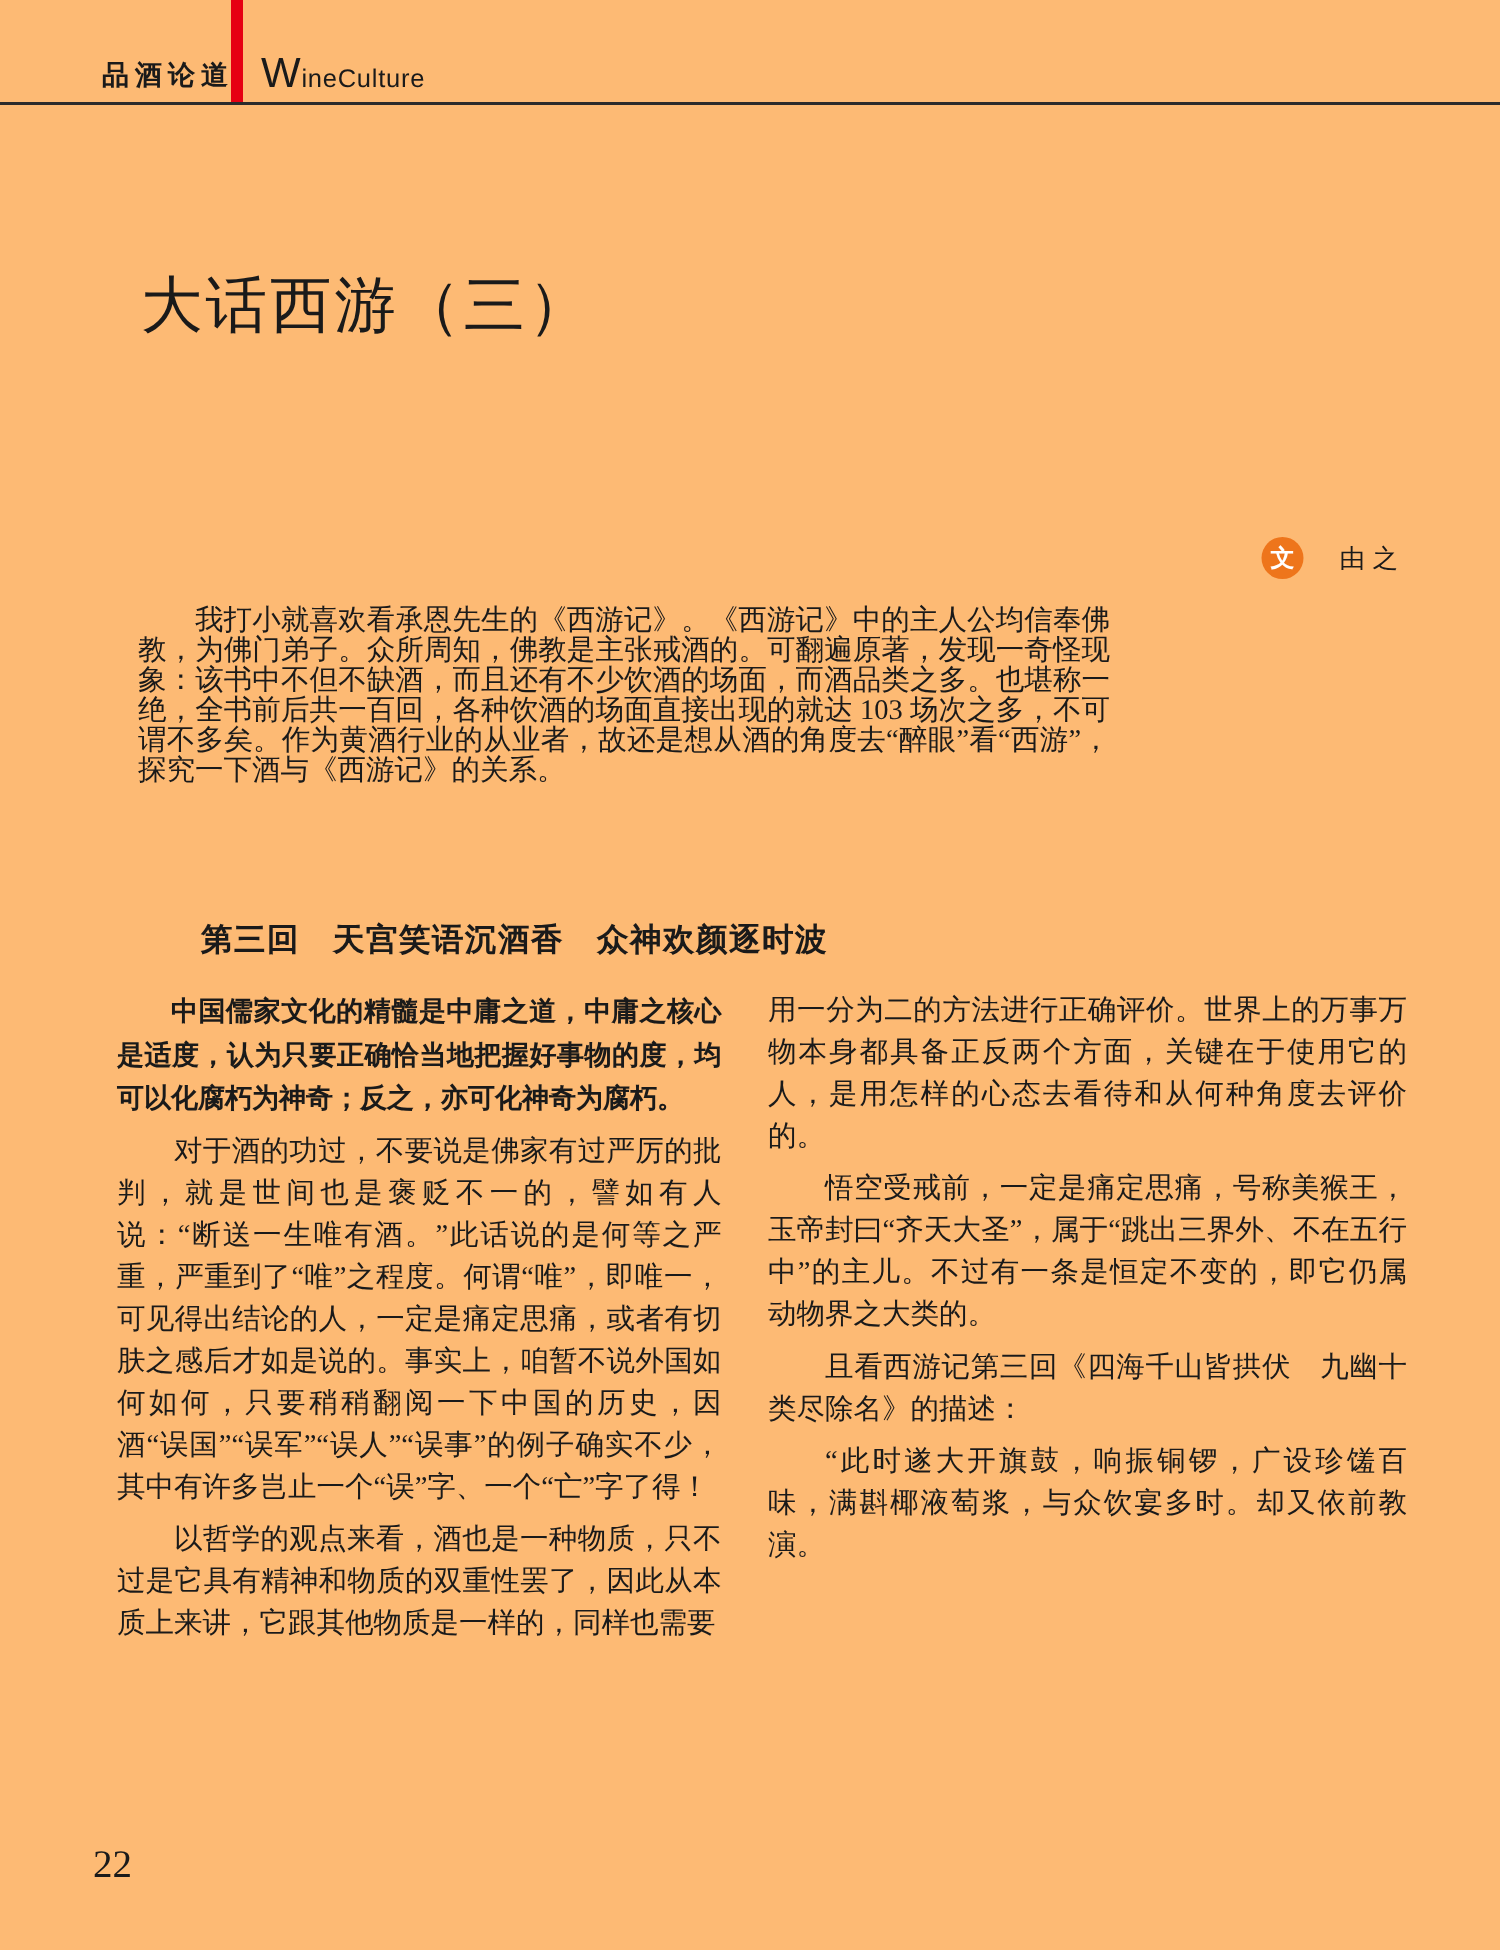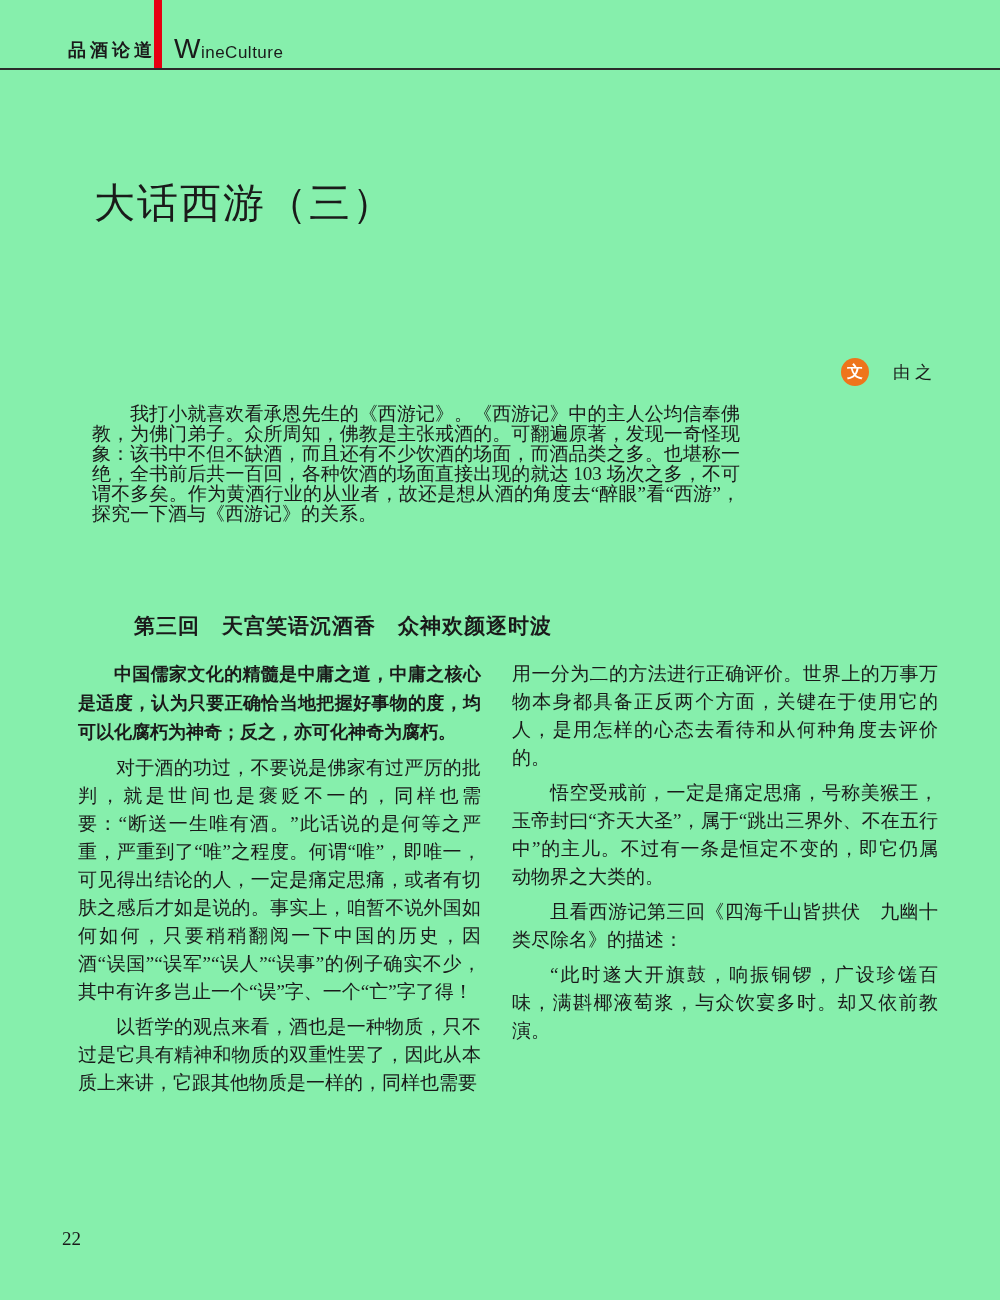--- a/index.html
+++ b/index.html
@@ -1,19 +1,19 @@
 <!DOCTYPE html>
 <html><head>
 <meta charset="utf-8">
 <style>
   html,body{margin:0;padding:0;background:#888;}
   .page{
     position:relative;
     width:1000px;height:1300px;
-    background:#86efac;
+    background:#fdba74;
     margin:0 auto;
     overflow:hidden;
     color:#1a1a1a;
     font-family:"Liberation Serif","DejaVu Serif",serif;
   }
   
   .hdr-cn{
     position:absolute;left:68px;top:38px;
     font-family:"Liberation Sans","DejaVu Sans",sans-serif;
     font-size:18px;font-weight:600;letter-spacing:4px;
@@ -71,21 +71,21 @@
   .col-right{left:512px;width:426px;}
   .para{margin:0 0 7px 0;text-indent:2em;}
   .para.no-indent{text-indent:0;}
   .para.bold{
     font-family:"Liberation Sans","DejaVu Sans",sans-serif;
     font-weight:bold;font-size:18px;line-height:29px;
   }
   
   .pageno{
     position:absolute;left:62px;top:1228px;
-    font-size:19px;
+    font-size:26px;
   }
 </style>
 </head>
 <body>
 
 <div class="page">
 
   <div class="hdr-cn">品酒论道</div>
   <div class="hdr-redbar"></div>
   <div class="hdr-en"><span class="big">W</span><span>ineCulture</span></div>
@@ -97,21 +97,21 @@
     <div class="byline-circle">文</div>
     <div class="byline-author">由之</div>
   </div>
 
   <div class="intro">我打小就喜欢看承恩先生的《西游记》。《西游记》中的主人公均信奉佛教，为佛门弟子。众所周知，佛教是主张戒酒的。可翻遍原著，发现一奇怪现象：该书中不但不缺酒，而且还有不少饮酒的场面，而酒品类之多。也堪称一绝，全书前后共一百回，各种饮酒的场面直接出现的就达 103 场次之多，不可谓不多矣。作为黄酒行业的从业者，故还是想从酒的角度去“醉眼”看“西游”，探究一下酒与《西游记》的关系。</div>
 
   <div class="chapter">第三回　天宫笑语沉酒香　众神欢颜逐时波</div>
 
   <div class="col col-left">
       <p class="para bold">中国儒家文化的精髓是中庸之道，中庸之核心是适度，认为只要正确恰当地把握好事物的度，均可以化腐朽为神奇；反之，亦可化神奇为腐朽。</p>
-      <p class="para">对于酒的功过，不要说是佛家有过严厉的批判，就是世间也是褒贬不一的，同样也需要：“断送一生唯有酒。”此话说的是何等之严重，严重到了“唯”之程度。何谓“唯”，即唯一，可见得出结论的人，一定是痛定思痛，或者有切肤之感后才如是说的。事实上，咱暂不说外国如何如何，只要稍稍翻阅一下中国的历史，因酒“误国”“误军”“误人”“误事”的例子确实不少，其中有许多岂止一个“误”字、一个“亡”字了得！</p>
+      <p class="para">对于酒的功过，不要说是佛家有过严厉的批判，就是世间也是褒贬不一的，譬如有人说：“断送一生唯有酒。”此话说的是何等之严重，严重到了“唯”之程度。何谓“唯”，即唯一，可见得出结论的人，一定是痛定思痛，或者有切肤之感后才如是说的。事实上，咱暂不说外国如何如何，只要稍稍翻阅一下中国的历史，因酒“误国”“误军”“误人”“误事”的例子确实不少，其中有许多岂止一个“误”字、一个“亡”字了得！</p>
       <p class="para">以哲学的观点来看，酒也是一种物质，只不过是它具有精神和物质的双重性罢了，因此从本质上来讲，它跟其他物质是一样的，同样也需要</p>
     </div>
   <div class="col col-right">
       <p class="para no-indent">用一分为二的方法进行正确评价。世界上的万事万物本身都具备正反两个方面，关键在于使用它的人，是用怎样的心态去看待和从何种角度去评价的。</p>
       <p class="para">悟空受戒前，一定是痛定思痛，号称美猴王，玉帝封曰“齐天大圣”，属于“跳出三界外、不在五行中”的主儿。不过有一条是恒定不变的，即它仍属动物界之大类的。</p>
       <p class="para">且看西游记第三回《四海千山皆拱伏　九幽十类尽除名》的描述：</p>
       <p class="para quote">“此时遂大开旗鼓，响振铜锣，广设珍馐百味，满斟椰液萄浆，与众饮宴多时。却又依前教演。</p>
     </div>
 
   <div class="pageno">22</div>

